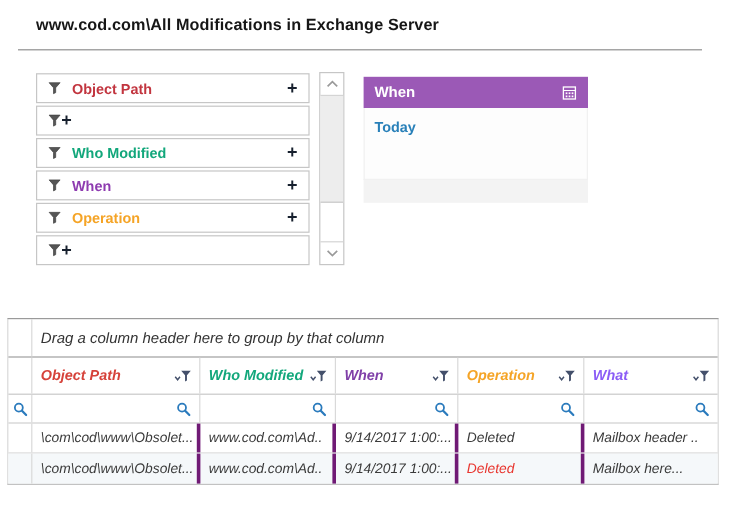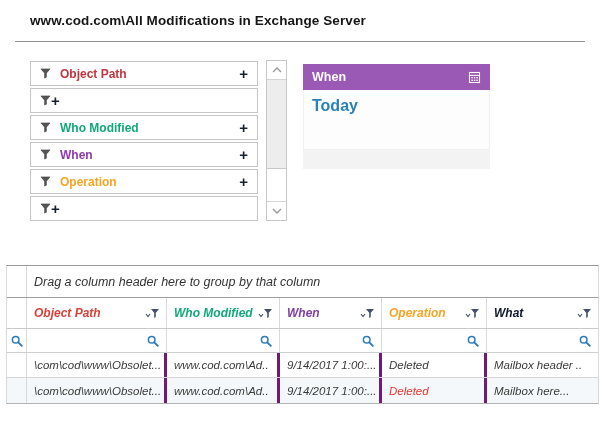--- a/index.html
+++ b/index.html
@@ -21,21 +21,21 @@
   .vs-up { border-bottom:1px solid #d4d4d4; }
   .vs-thumb { height:89px; background:#ededed; border-bottom:1px solid #c9c9c9; }
   .vs-down { position:absolute; bottom:0; left:0; width:100%; border-top:1px solid #d4d4d4; }
 
   
   .when-panel { position:absolute; left:303px; top:64px; width:187px; }
   .when-header { height:26px; color:#fff; display:flex; align-items:center; padding:0 9px; font-weight:bold; font-size:12.5px; }
   .when-header .spacer { flex:1; }
   .when-body { height:60px; background:#fdfdfd; border:1px solid #f1f1f1; border-top:none; padding:7px 8px; }
   .when-footer { height:19px; background:#f3f3f3; }
-  .today-link { font-weight:bold; font-size:16px; cursor:pointer; display:inline-block; }
+  .today-link { font-weight:bold; font-size:12px; cursor:pointer; display:inline-block; }
 
   
   .grid { position:absolute; left:6px; top:265px; width:593px; border:1px solid #d9d9d9; border-top:1px solid #9a9a9a; border-bottom:1px solid #b3b3b3;font-style:italic; }
   .grow { display:flex; width:100%; }
   .ind-cell { width:20px; flex:0 0 20px; border-right:1px solid #d9d9d9; display:flex; align-items:center; justify-content:center; }
   .group-row { height:32px; border-bottom:1px solid #9f9f9f; align-items:stretch; }
   .group-hint { flex:1; display:flex; align-items:center; padding-left:7px; font-size:12.5px; color:#333; }
   .header-row { height:31px; border-bottom:1px solid #c9c9c9; }
   .hcell { display:flex; align-items:center; padding:0 6px 0 7px; border-right:1px solid #d9d9d9; cursor:pointer; }
   .hcell:last-child { border-right:none; }
@@ -200,21 +200,21 @@
       <div class="hcell c4">
         <span class="hlabel" style="color: rgb(245, 164, 38);">Operation</span>
         <span class="icon">
           <svg width="15" height="11" viewBox="0 0 15 11">
               <polyline points="1,6 3,8.5 5,6" fill="none" stroke="#44506b" stroke-width="1.2"></polyline>
               <path d="M6 1 h8 l-3.2 3.7 V9 L9.2 10 V4.7 Z" fill="#44506b"></path>
             </svg>
         </span>
       </div>
       <div class="hcell c5">
-        <span class="hlabel" style="color: #0f172a;">What</span>
+        <span class="hlabel" style="color: #8b5cf6;">What</span>
         <span class="icon">
           <svg width="15" height="11" viewBox="0 0 15 11">
               <polyline points="1,6 3,8.5 5,6" fill="none" stroke="#44506b" stroke-width="1.2"></polyline>
               <path d="M6 1 h8 l-3.2 3.7 V9 L9.2 10 V4.7 Z" fill="#44506b"></path>
             </svg>
         </span>
       </div>
     </div>
 
     <div class="grow filter-row">

